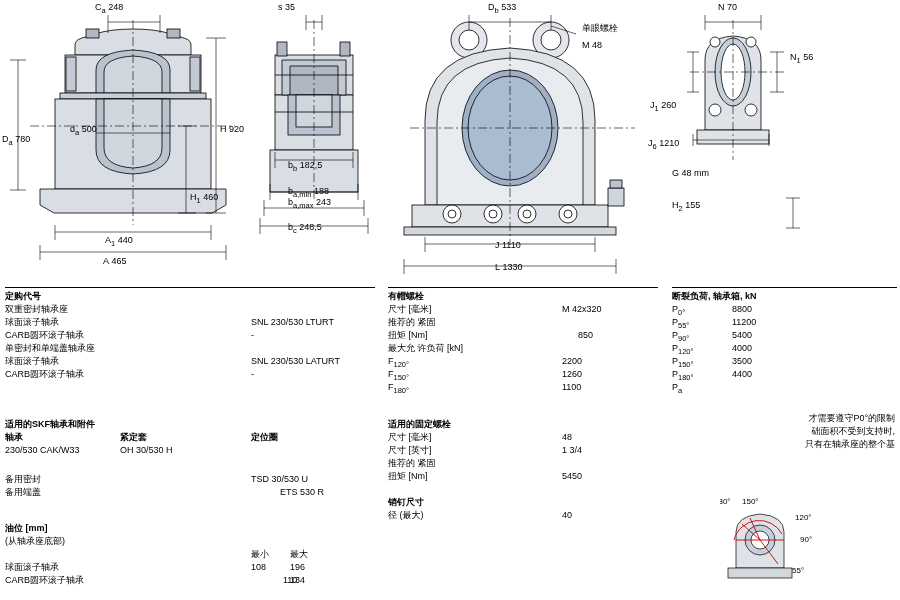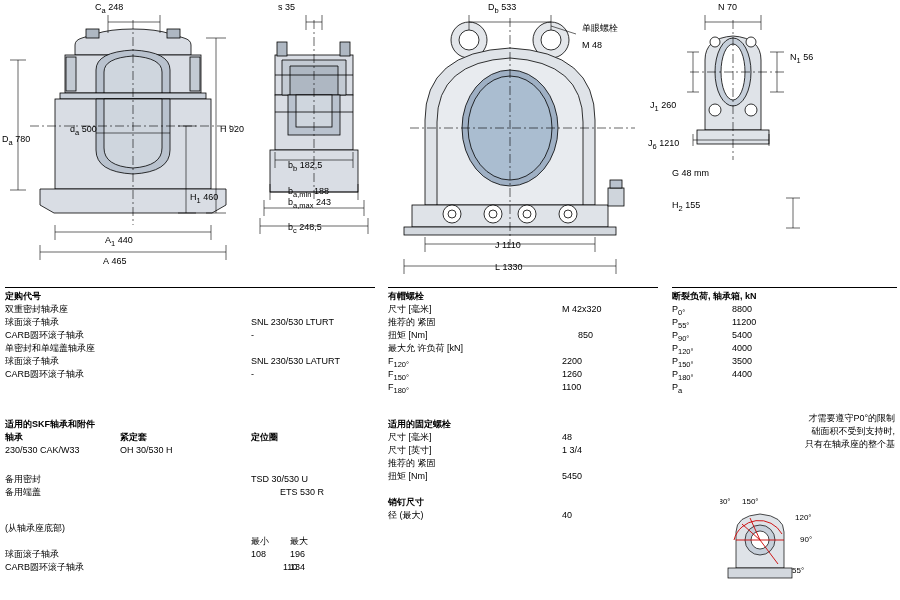--- a/index.html
+++ b/index.html
@@ -332,20 +332,21 @@
       <span class="colA">备用密封</span>
       <span class="colB" style="left:246px;">TSD 30/530 U</span>
     </div>
     <div class="row">
       <span class="colA">备用端盖</span>
       <span class="colB" style="left:256px;margin-left:19px;">ETS 530 R</span>
     </div>
   </div>
 
   <div class="tbl" style="left:5px;top:522px;width:370px;">
+    <div class="row hdr"><span>油位 [mm]</span></div>
     <div class="row"><span>(从轴承座底部)</span></div>
     <div class="row">
       <span class="colB" style="left:246px;">最小</span>
       <span class="colC" style="left:285px;">最大</span>
     </div>
     <div class="row">
       <span class="colA">球面滚子轴承</span>
       <span class="colB" style="left:246px;">108</span>
       <span class="colC" style="left:285px;">196</span>
     </div>

